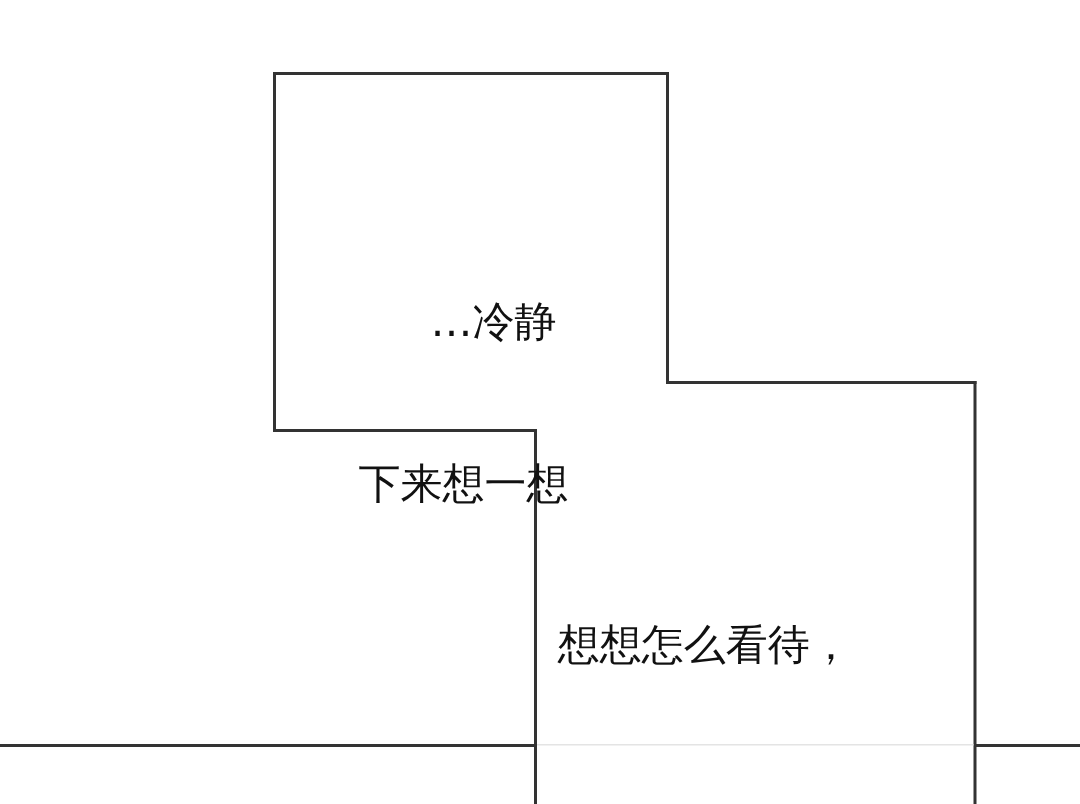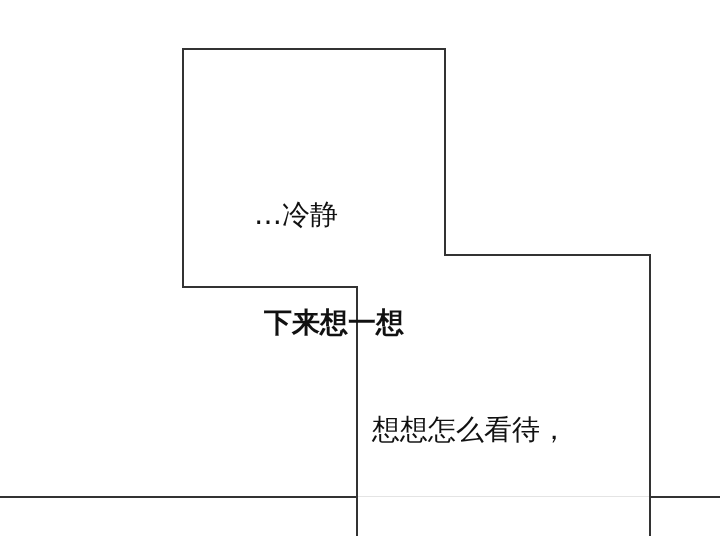--- a/index.html
+++ b/index.html
@@ -17,20 +17,20 @@
 <div class="ln" style="left:444px;top:48px;width:2px;height:208px;"></div>
 <div class="ln" style="left:444px;top:254px;width:207px;height:2px;"></div>
 <div class="ln" style="left:649px;top:254px;width:2px;height:282px;"></div>
 <div class="ln" style="left:182px;top:286px;width:176px;height:2px;"></div>
 <div class="ln" style="left:356px;top:286px;width:2px;height:250px;"></div>
 <div class="ln" style="left:0px;top:496px;width:357px;height:2px;"></div>
 <div class="ln" style="left:650px;top:496px;width:70px;height:2px;"></div>
 <div class="ln" style="left:358px;top:496px;width:291px;height:1px;background:#e4e4e4;"></div>
 
 <div class="txt" id="b1">
-  <div style="padding-left:40px;text-align:left;">…冷静</div>
-  <div style="text-align:right;font-weight:bold;">下来想一想</div>
+  <div style="padding-left:40px;text-align:center;">…冷静</div>
+  <div style="text-align:center;">下来想一想</div>
 </div>
 
 <div class="txt" id="b2">
   <div> 想想怎么看待，</div>
   
 </div>
 
 </body></html>

